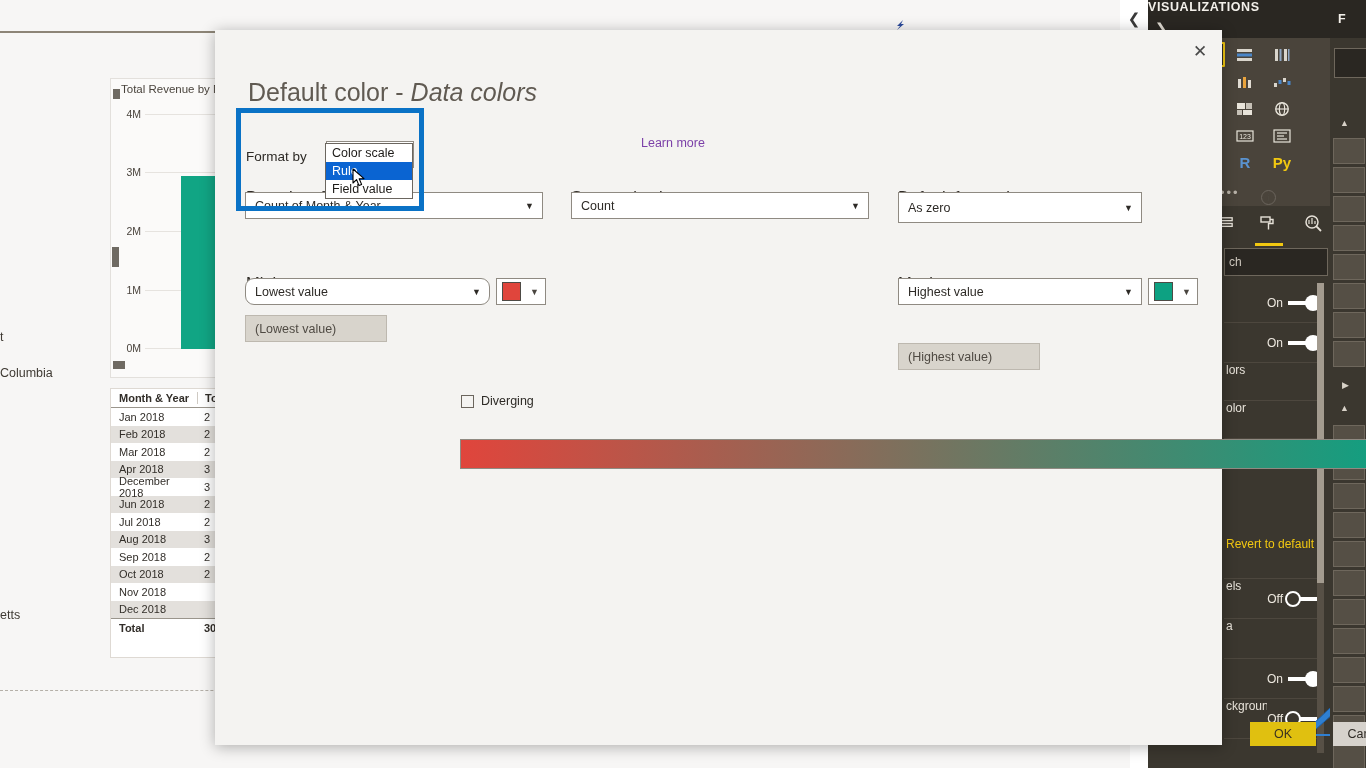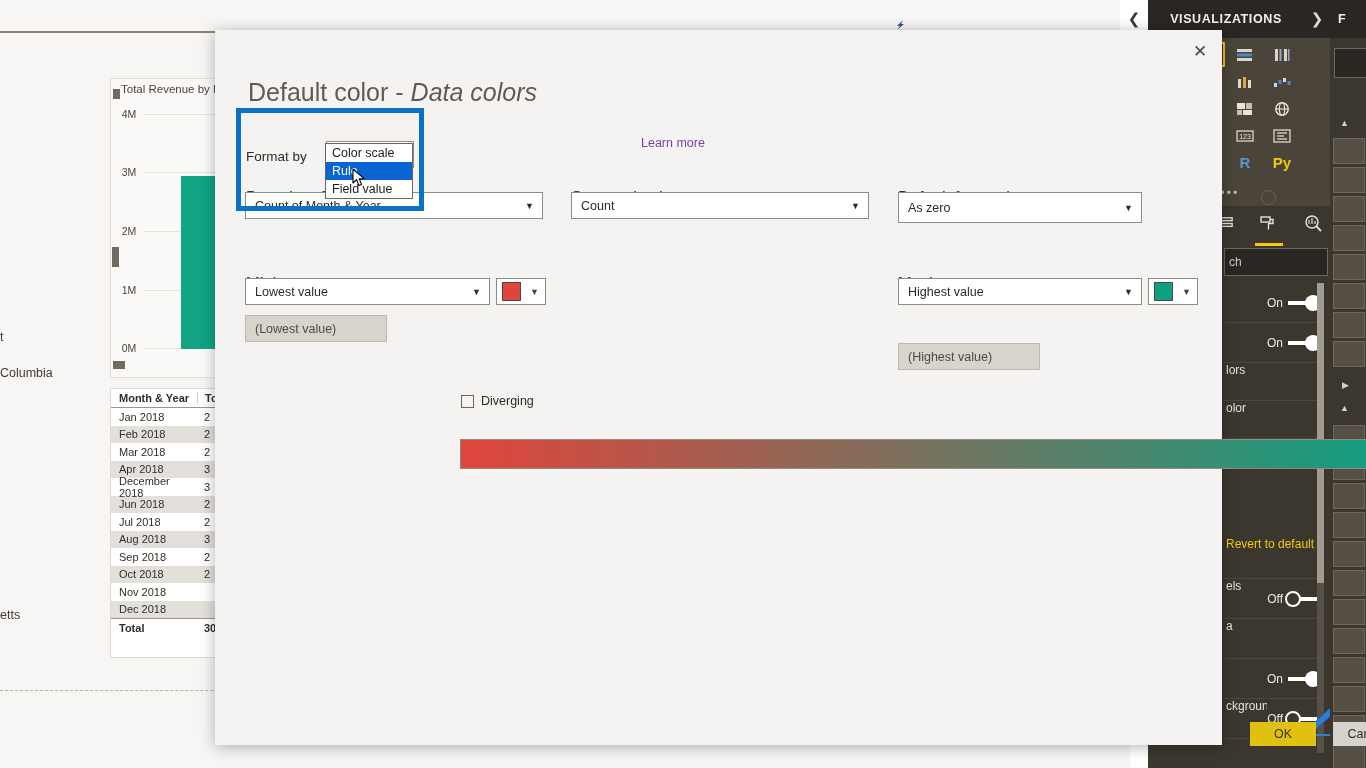--- a/index.html
+++ b/index.html
@@ -50,21 +50,21 @@
     background: #fbfaf9;
     border: 1px solid #e3e0dc;
   }
   .viz-chart .vtitle {
     position: absolute; left: 10px; top: 4px;
     font-size: 11.5px; color: #4a443d; white-space: nowrap;
   }
   .viz-chart .ytick {
     position: absolute; left: 6px;
     font-size: 10.5px; color: #4a443d;
-    width: 24px; text-align: center;
+    width: 24px; text-align: right;
   }
   .viz-chart .gridline {
     position: absolute; left: 34px; right: 6px;
     height: 1px; background: #e6e3df;
   }
   .viz-chart .bar {
     position: absolute;
     background: #11a584;
   }
   .viz-chart .xtick {
@@ -127,22 +127,23 @@
   }
   .vizpanel {
     position: absolute; left: 1148px; top: 0;
     width: 182px; height: 768px;
     background: #3b372f;
     color: #f2efe9;
   }
   .vizpanel .hdr {
     position: absolute; left: 0; top: 0;
     width: 182px; height: 38px;
-    display: flex; align-items: center;
+    display: flex; align-items: flex-start;
     background: #2a2722;
+    flex-direction: column;
   }
   .vizpanel .hdr .title {
     flex: 1; text-align: center;
     font-size: 12.5px; font-weight: bold; letter-spacing: .6px;
     color: #f3f0ea;
   }
   .vizpanel .hdr .chev {
     width: 26px; text-align: center; font-size: 15px; color: #ded9d0;
   }
   .vizgrid {
@@ -833,21 +834,21 @@
     </div>
 
     <div class="lbl-section" style="left:683px; top:158px;">Default formatting</div>
     <div class="info-icon">i</div>
     <div class="combo" style="left:683px; top:162px; width:244px; height:31px;">
       <span>As zero</span>
       <span class="arr">▼</span>
     </div>
 
     <div class="lbl-section" style="left:31px; top:244px;">Minimum</div>
-    <div class="combo" style="left:30px; top:248px; width:245px; height:27px;">
+    <div class="combo" style="left:30px; top:248px; width:245px; height:27px;border-radius:9px;">
       <span>Lowest value</span>
       <span class="arr">▼</span>
     </div>
     <div class="swatchbox" style="left:281px; top:248px; width:50px; height:27px;">
       <span class="sw" id="min-sw" style="background: rgb(224, 69, 60);"></span>
       <span class="arr">▼</span>
     </div>
     <div class="readonly" style="left:30px; top:285px; width:142px; height:27px;">(Lowest value)</div>
 
     <div class="lbl-section" style="left:683px; top:244px;">Maximum</div>

